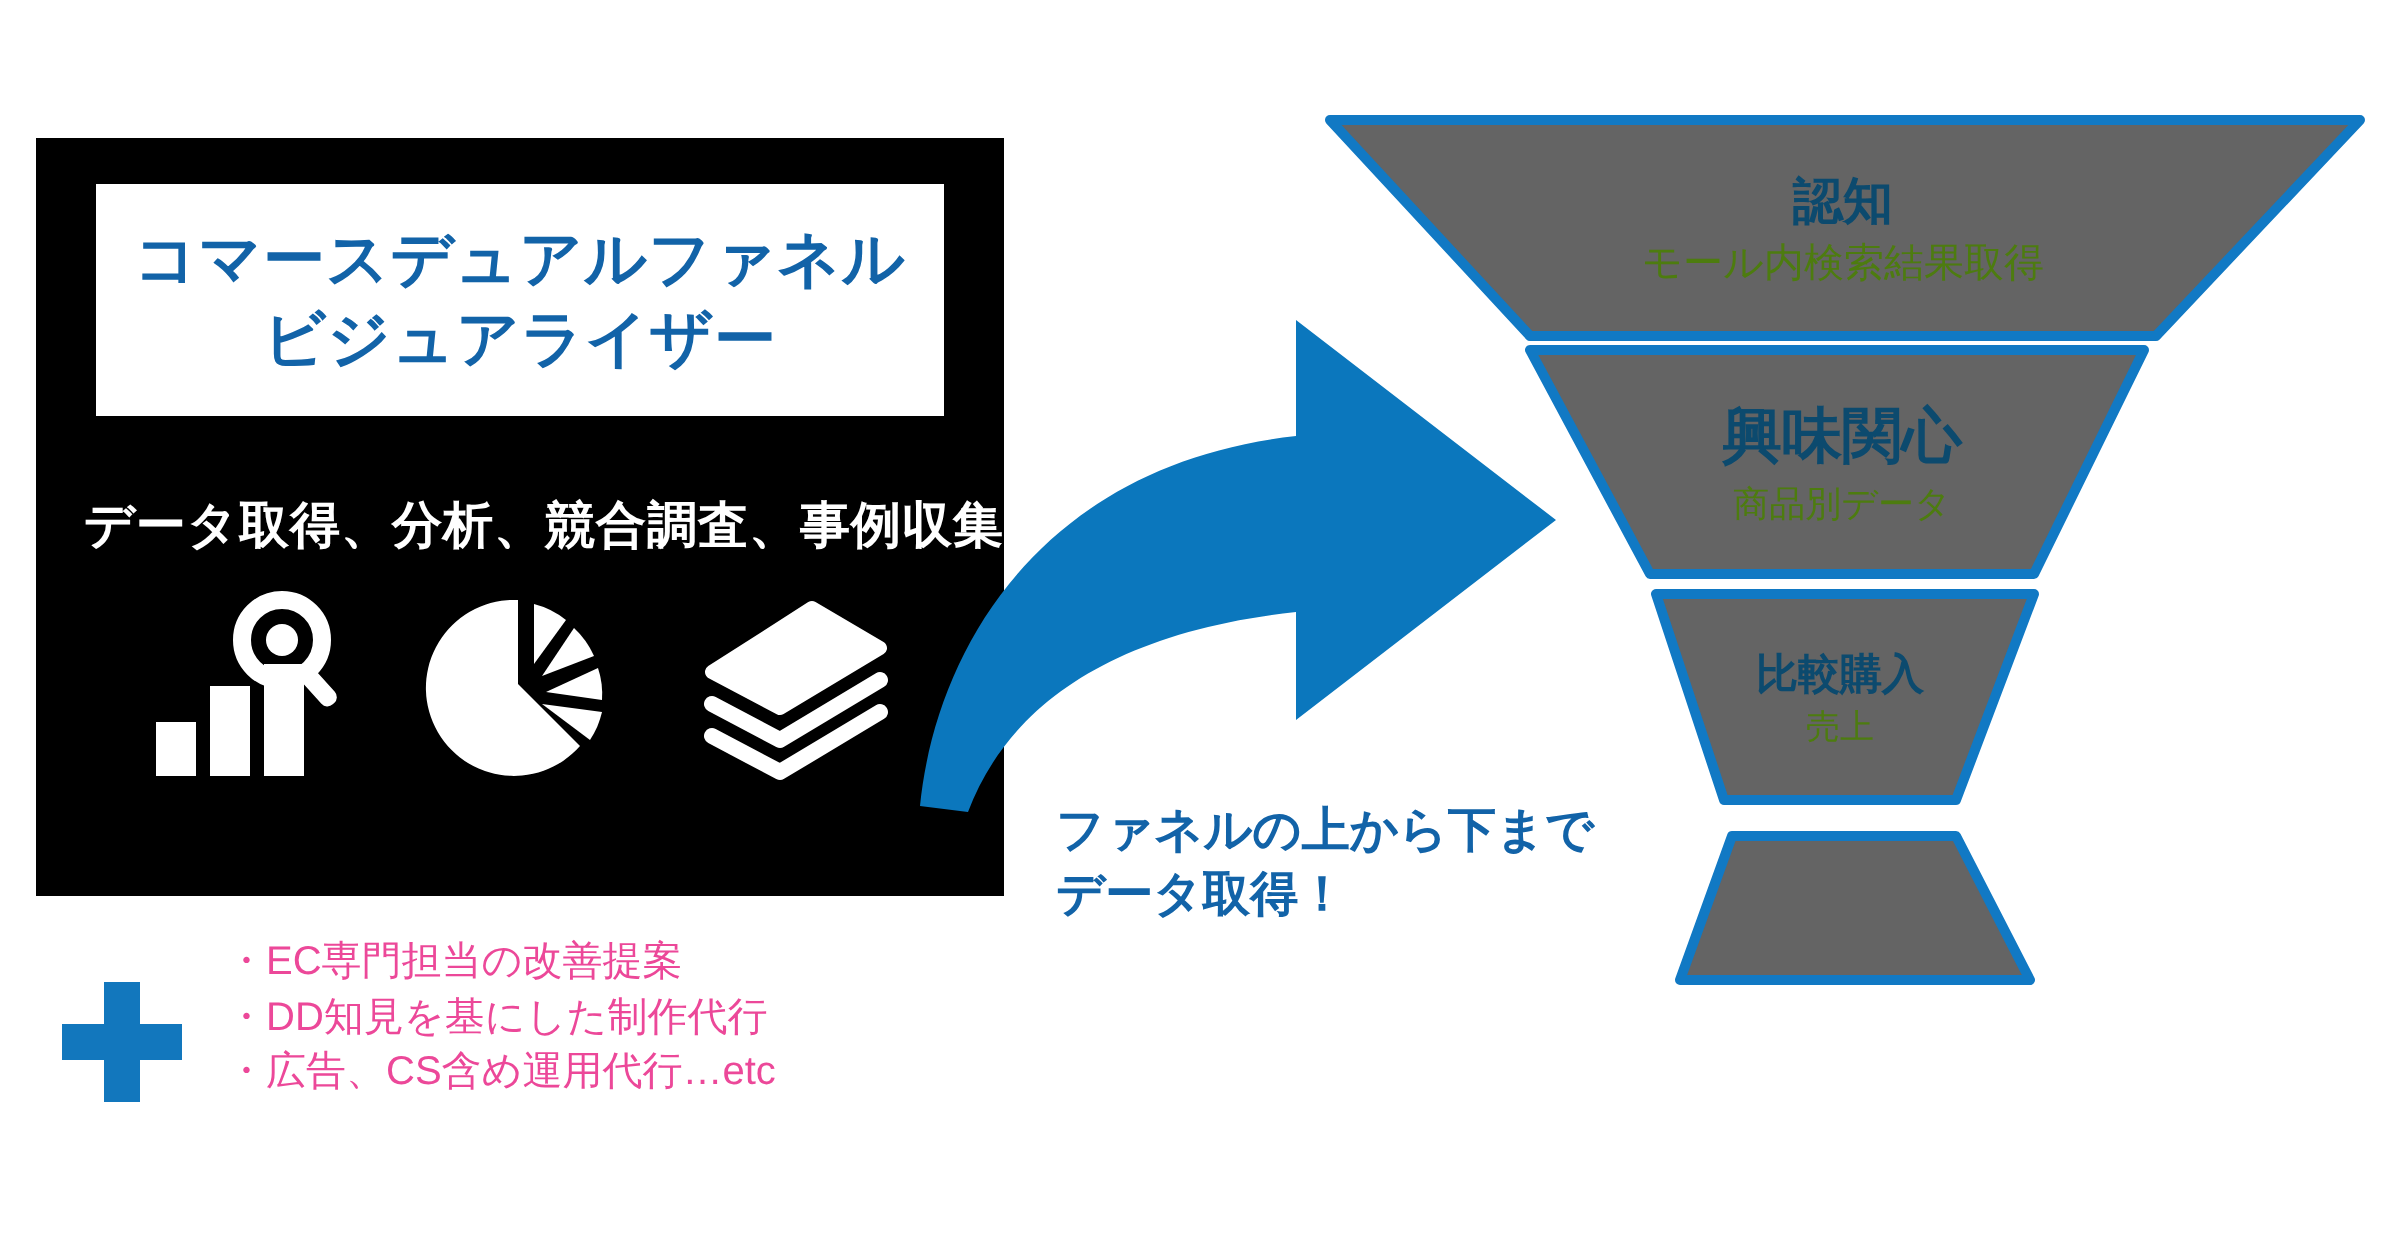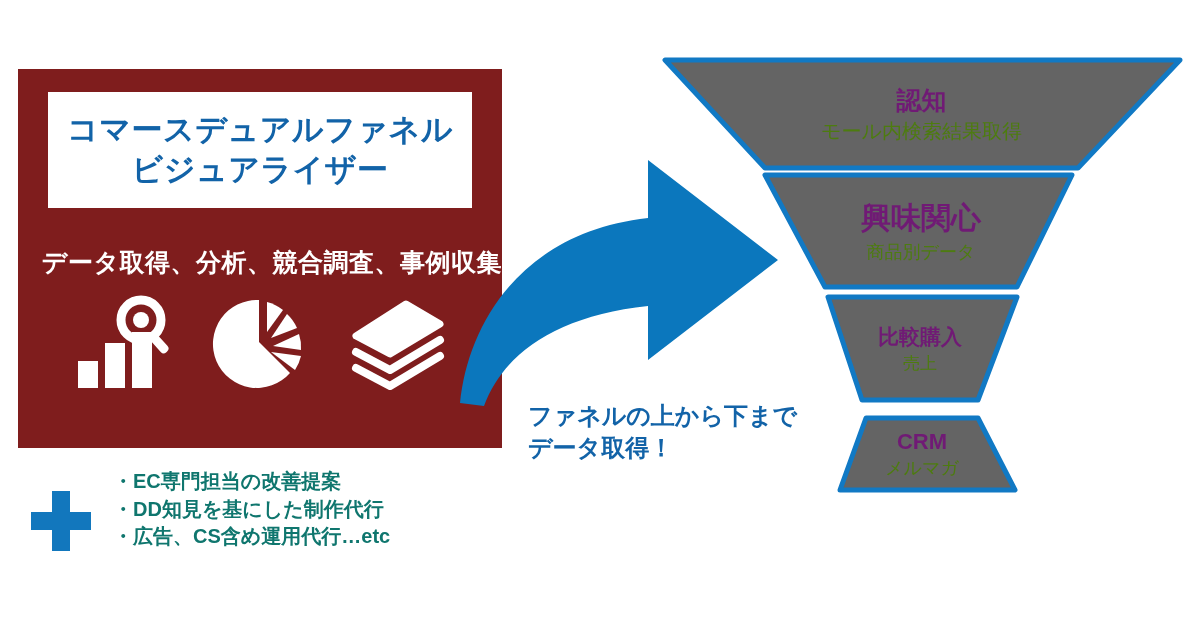--- a/index.html
+++ b/index.html
@@ -23,21 +23,21 @@
     background: #ffffff;
   }
 
   
   .blue-panel {
     position: absolute;
     left: 18px;
     top: 69px;
     width: 484px;
     height: 379px;
-    background: #7f1d1d;
+    background: #000000;
   }
 
   .title-box {
     position: absolute;
     left: 30px;
     top: 23px;
     width: 424px;
     height: 116px;
     background: #ffffff;
     display: flex;
@@ -110,23 +110,23 @@
     top: 491px;
     width: 60px;
     height: 60px;
   }
 
   .bullets {
     position: absolute;
     left: 113px;
     top: 468px;
     width: 420px;
-    color: #0f766e;
+    color: #ec4899;
     font-size: 20px;
-    font-weight: 700;
+    font-weight: 400;
     line-height: 1.38;
   }
   .bullets .bl { white-space: nowrap; }
   .bullets .bl-cont { white-space: nowrap; padding-left: 17px; }
 
   
   .funnel {
     position: absolute;
     left: 640px;
     top: 50px;
@@ -135,21 +135,21 @@
   }
   .seg {
     position: absolute;
     display: flex;
     flex-direction: column;
     align-items: center;
     justify-content: center;
     pointer-events: none;
   }
   .seg-label {
-    color: #701a75;
+    color: #0c4a6e;
     font-weight: 700;
     white-space: nowrap;
     text-align: right;
   }
   .seg-sub {
     color: #4d7c0f;
     font-weight: 400;
     white-space: nowrap;
     text-align: center;
   }
@@ -273,20 +273,16 @@
     <div class="seg s2" style="left:185px; top:125px; width:192px; height:112px;">
       <div class="seg-label">興味関心</div>
       <div class="seg-sub">商品別データ</div>
     </div>
 
     <div class="seg s3" style="left:222px; top:247px; width:116px; height:103px;">
       <div class="seg-label">比較購入</div>
       <div class="seg-sub">売上</div>
     </div>
 
-    <div class="seg s4" style="left:226px; top:368px; width:112px; height:72px;">
-      <div class="seg-label">CRM</div>
-      <div class="seg-sub">メルマガ</div>
-    </div>
 
   </div>
 
 </div>
 
 </body></html>

